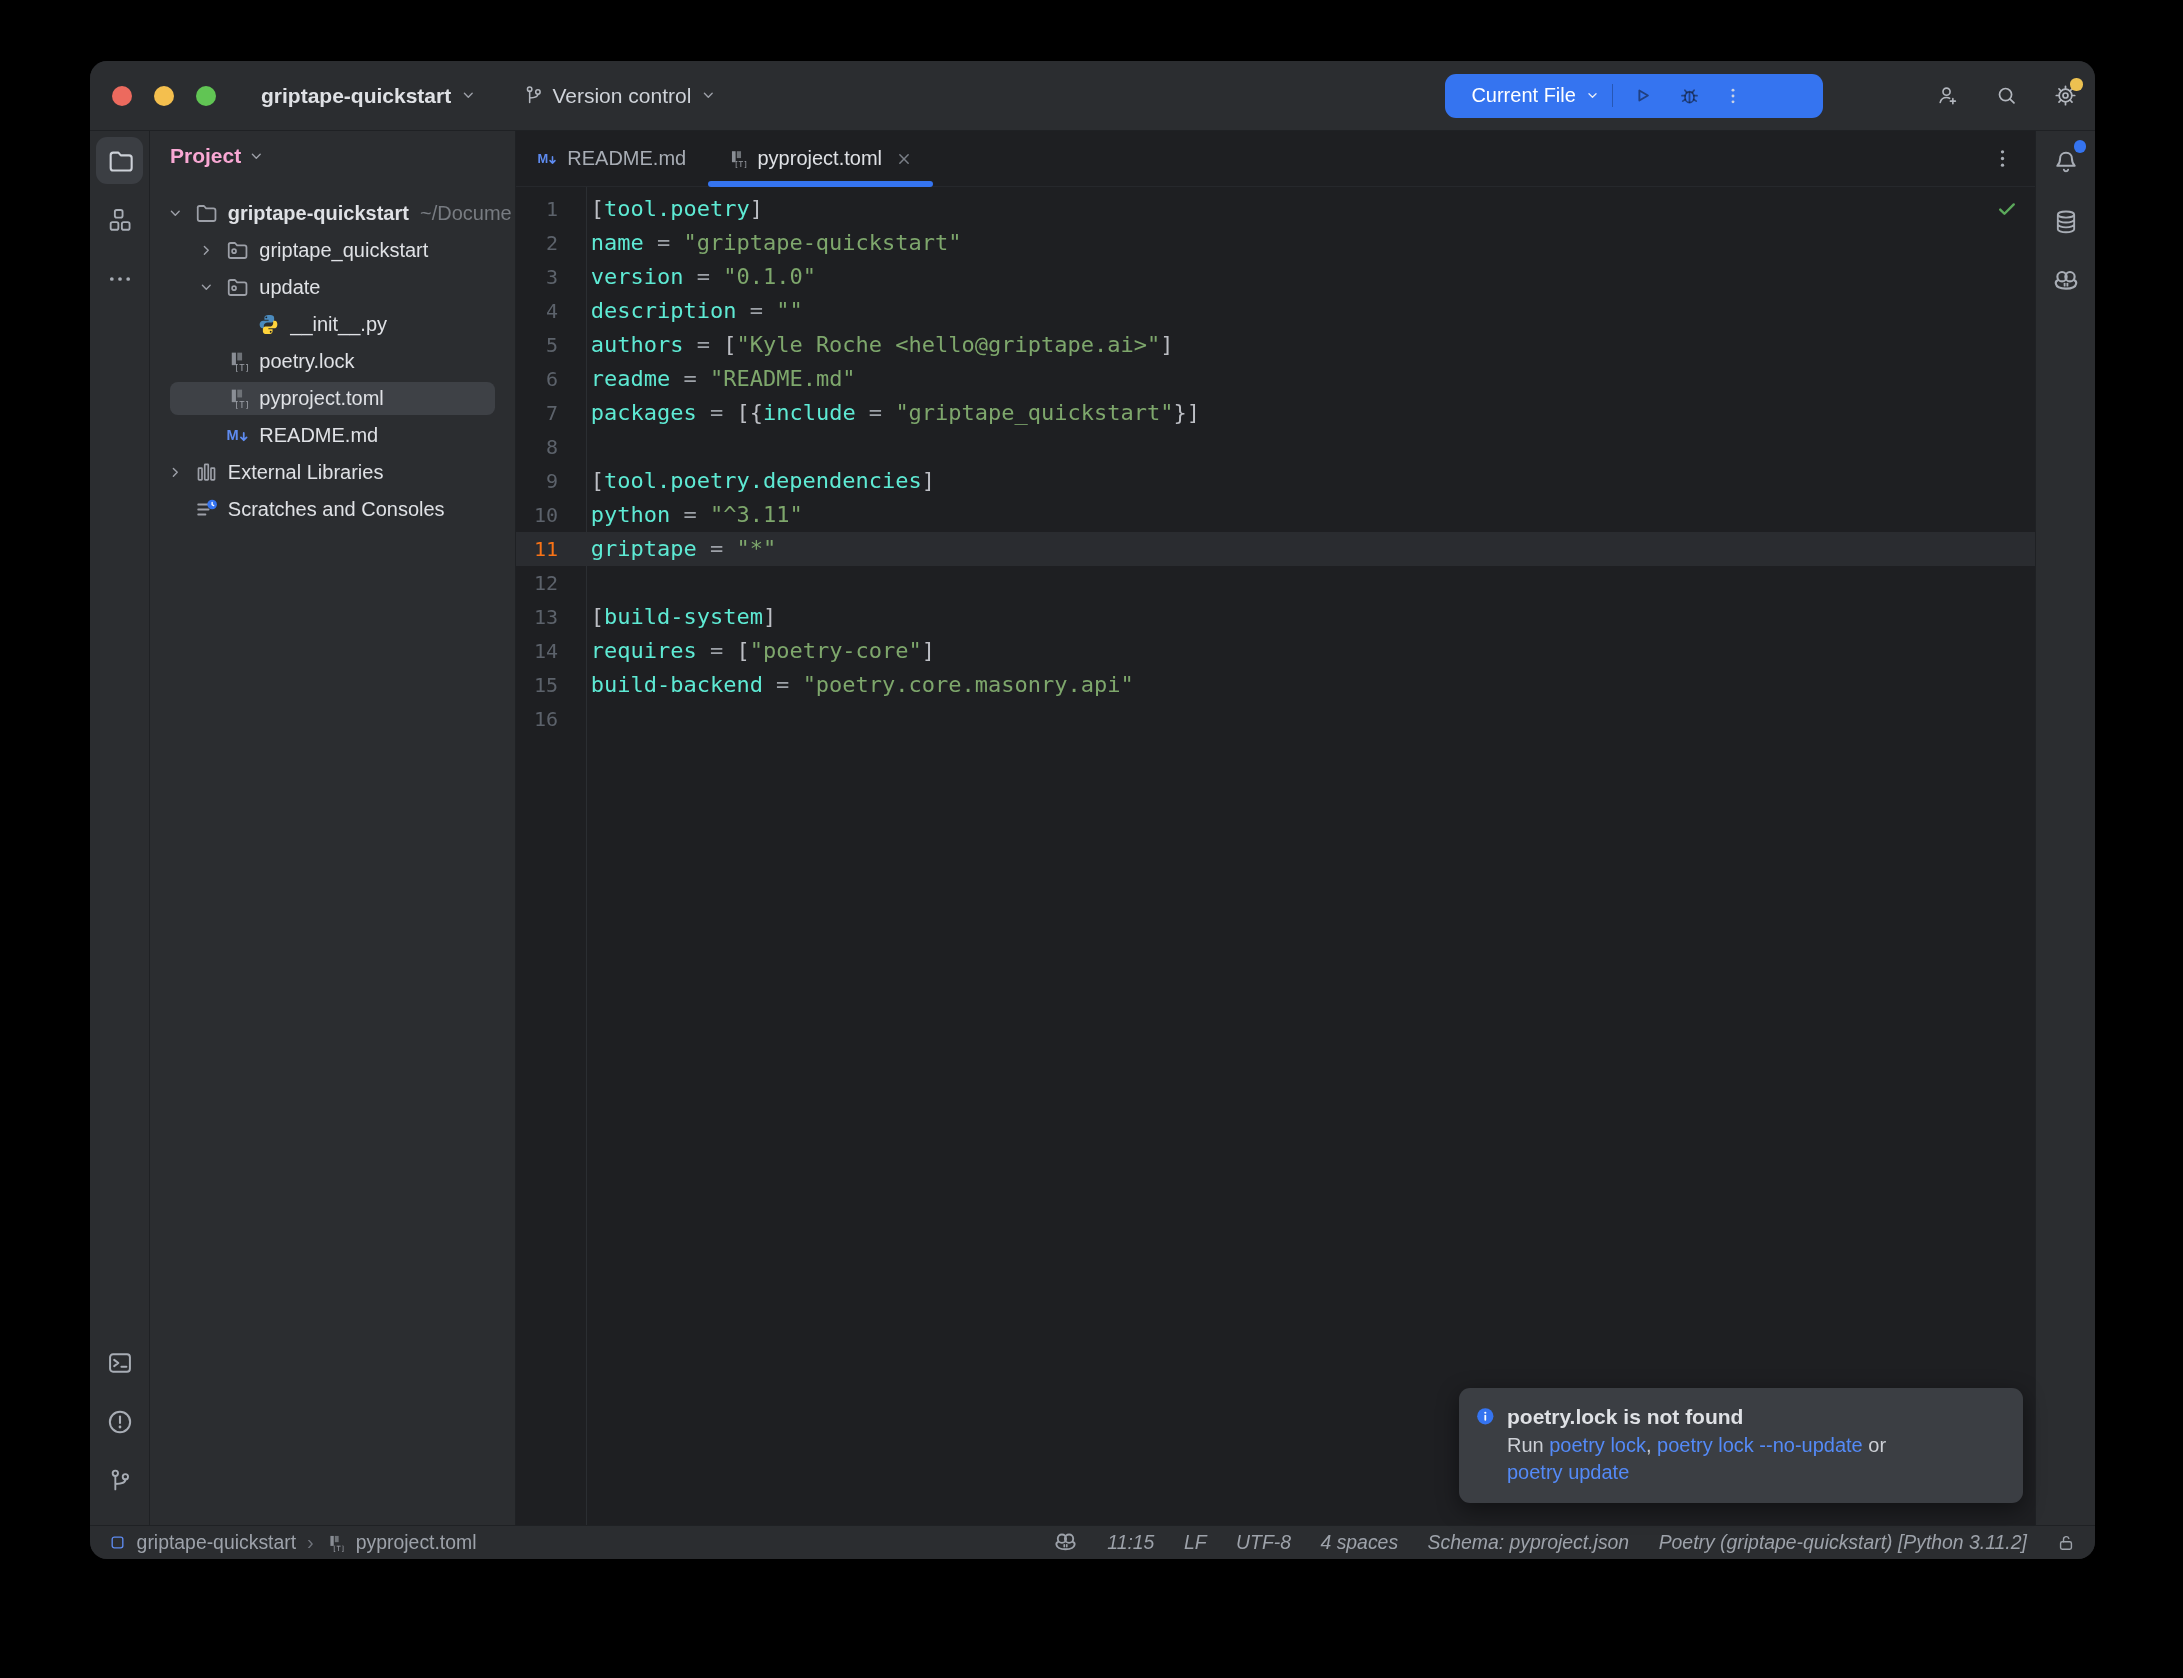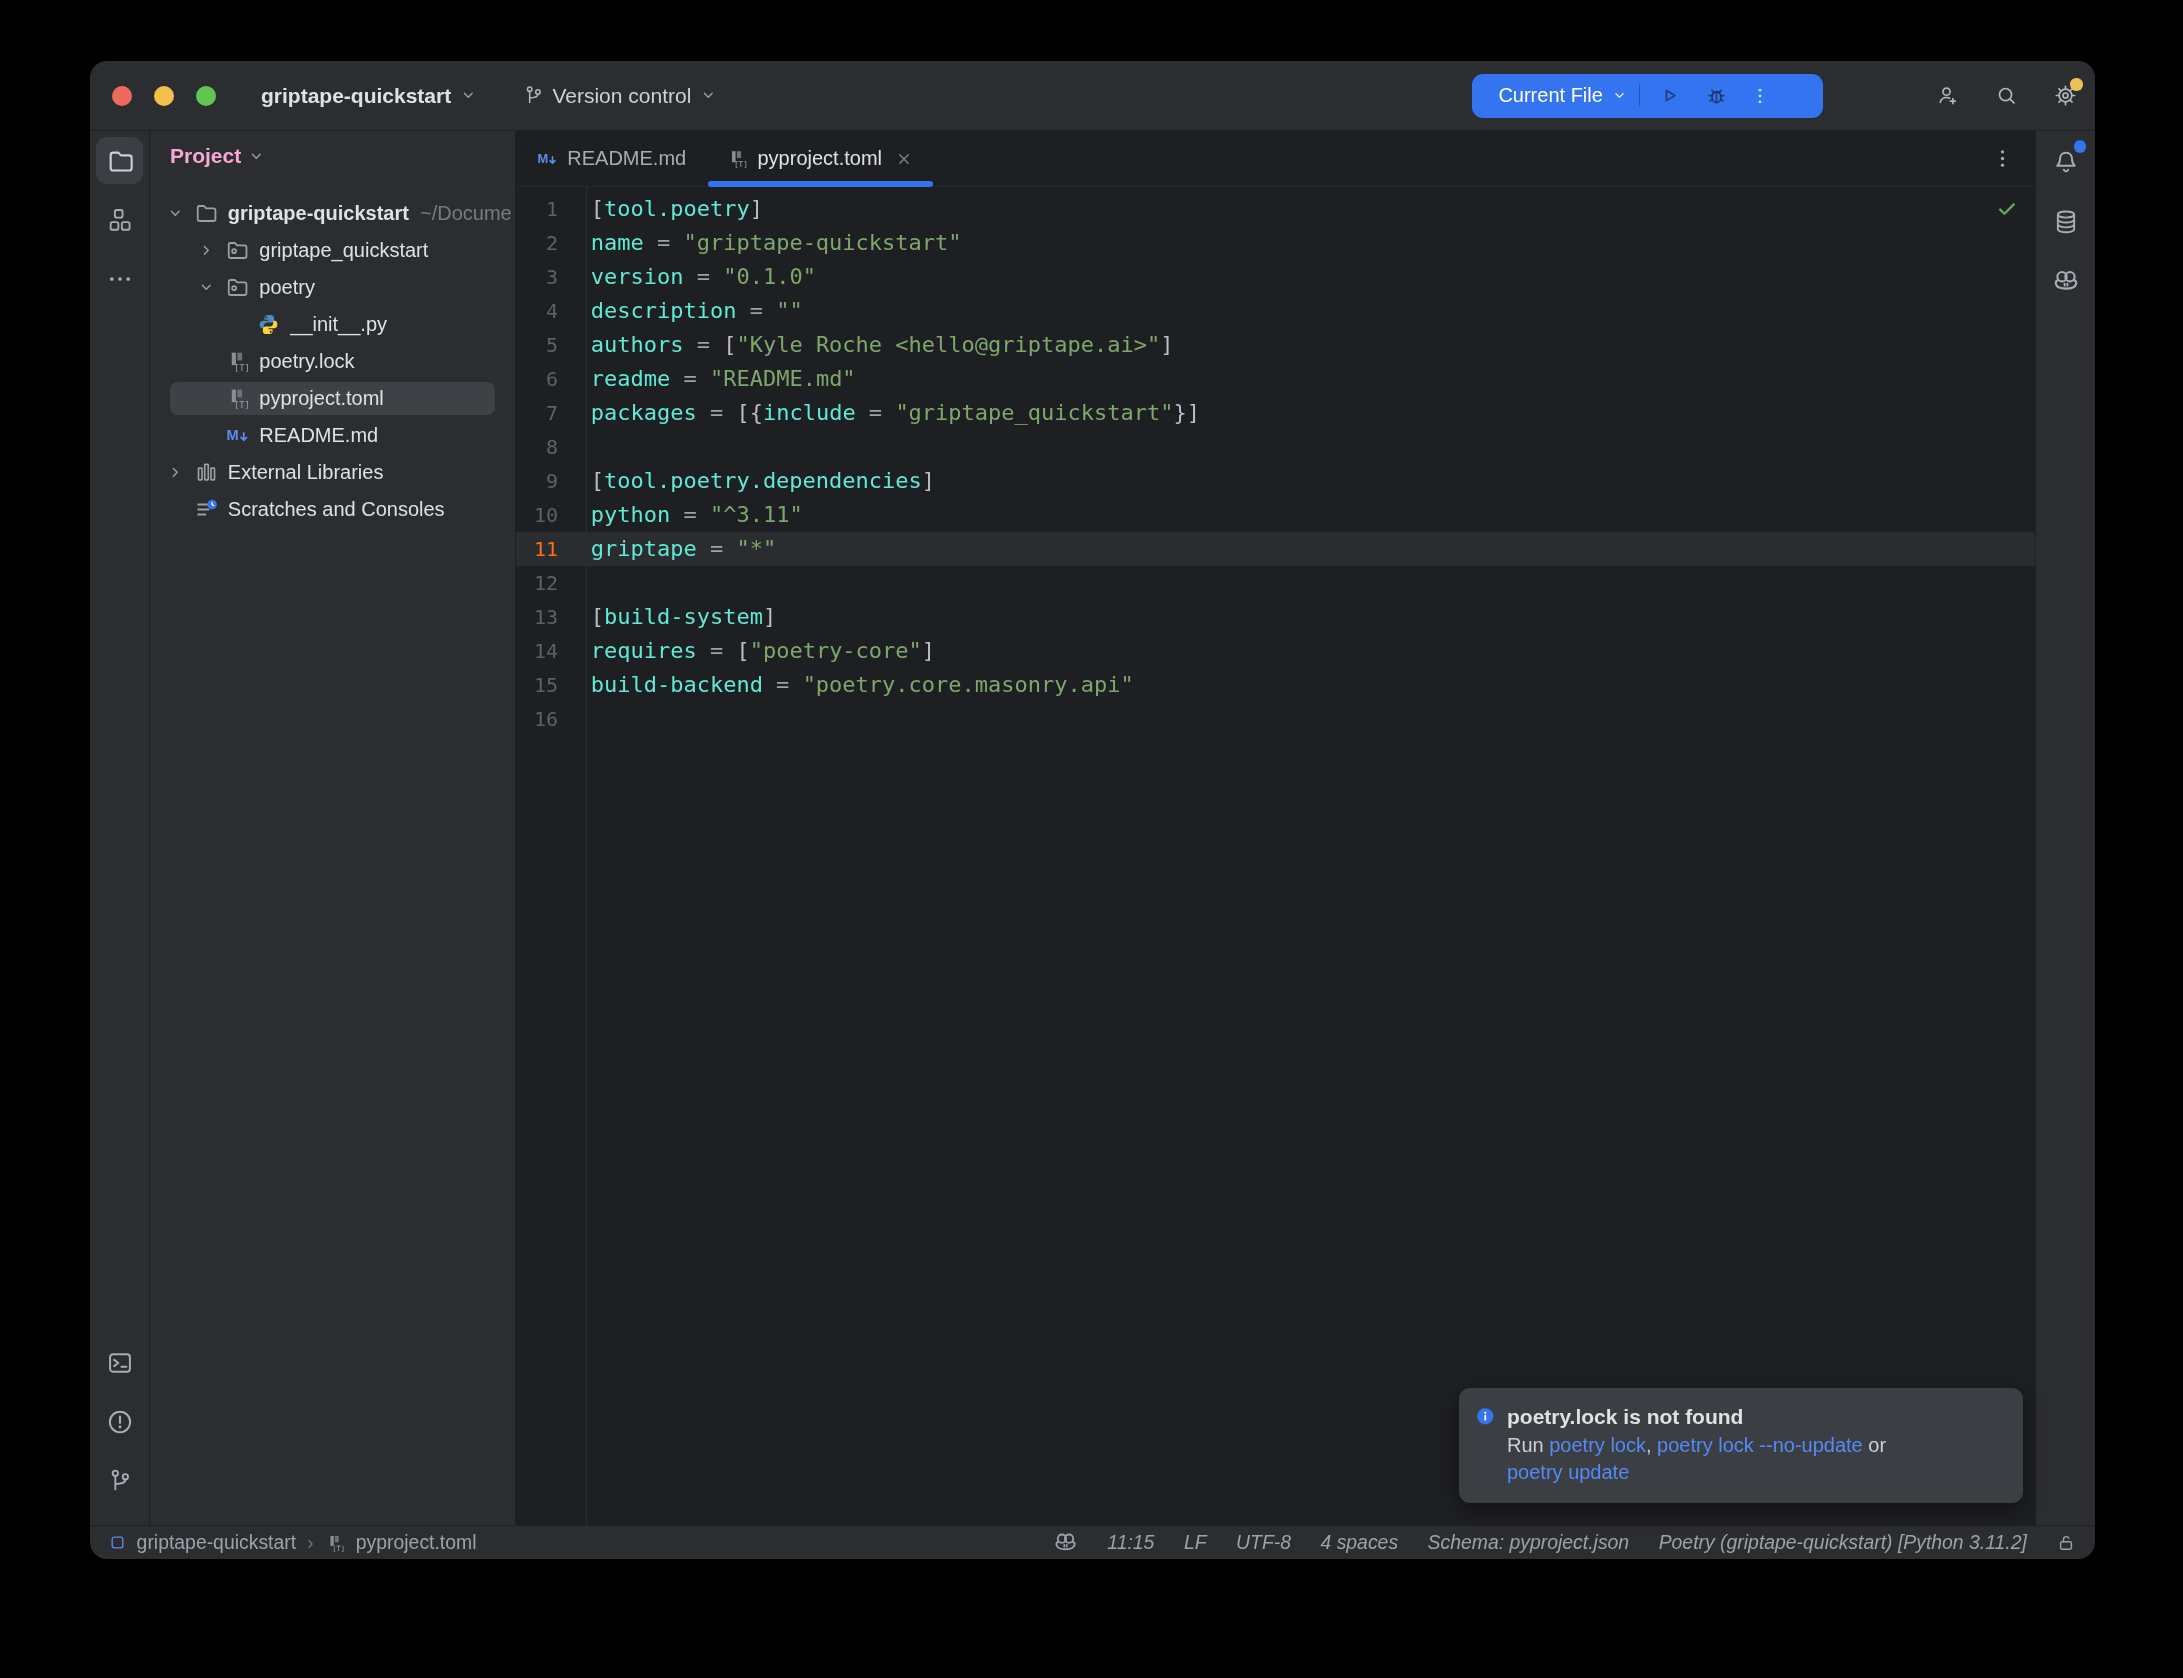--- a/index.html
+++ b/index.html
@@ -14,21 +14,21 @@
   .traffic { display:flex; gap:22px; margin-left:22px; }
   .dot { width:20px; height:20px; border-radius:50%; }
   .dot.r { background:#EC6A5E; } .dot.y { background:#F4BF4E; } .dot.g { background:#61C554; }
   .tb-group { display:flex; align-items:center; gap:7.8px; color:#DFE1E5; font-size:21px; }
   .proj-switch { margin-left:45px; font-weight:700; }
   .vcs-widget { margin-left:44px; font-weight:400; color:#CED2D8; }
   .tb-chev { width:18.6px; height:18.6px; color:#9DA0A8; display:inline-flex; }
   .tb-icon { width:23px; height:23px; color:#B2B6BD; display:inline-flex; }
   .tb-spacer { flex:1; }
 
-  .run-pill { width:351px; height:44px; background:#3574F0; border-radius:11px; display:flex;
+  .run-pill { width:378px; height:44px; background:#3574F0; border-radius:11px; display:flex;
     align-items:center; padding:0 20px 0 26.4px; margin-right:109px; color:#fff; font-size:20px; }
   .run-pill .lbl { margin-right:7.8px; white-space:nowrap; }
   .run-pill .chev { width:17px; height:17px; color:#E8ECF5; display:inline-flex; }
   .pill-div { width:1.6px; height:23px; background:rgba(0,0,0,.25); margin:0 0 0 11px; }
   .pill-ic { width:25px; height:25px; display:inline-flex; color:rgba(15,22,40,.55); }
   .pill-ic.play { margin-left:17px; }
   .pill-ic.bug { margin-left:22px; }
   .pill-ic.kebab { margin-left:20px; color:#C9D2E4; width:22px; height:22px; }
 
   .tb-actions { display:flex; align-items:center; gap:28px; margin-right:14px; }
@@ -312,21 +312,21 @@
               <svg viewBox="0 0 24 24">
                 <path d="M7 9.5l5 5 5-5" fill="none" stroke="currentColor" stroke-width="1.8" stroke-linecap="round" stroke-linejoin="round"></path>
               </svg>
             </span>
             <span class="ticon">
               <svg viewBox="0 0 24 24">
                 <path d="M3.5 6.8c0-1.1.9-2 2-2h4.1l2 2.2h7c1.1 0 2 .9 2 2v8.2c0 1.1-.9 2-2 2h-13c-1.1 0-2-.9-2-2V6.8z" fill="none" stroke="currentColor" stroke-width="1.7" stroke-linejoin="round"></path>
                 <circle cx="8.7" cy="12.6" r="1.9" fill="none" stroke="currentColor" stroke-width="1.6"></circle>
               </svg>
             </span>
-            <span class="tlabel">poetry</span>
+            <span class="tlabel">update</span>
           </div>
           <div class="tree-row" style="padding-left: 78px;">
             <span class="tw chev"></span>
             <span class="ticon">
               <svg viewBox="0 0 24 24">
                 <path d="M11.9 2.9c-2.3 0-3.8.9-3.8 2.5v2h4v.9H6.9c-1.9 0-3.4 1.5-3.4 3.8 0 1.8.8 3.4 2.5 3.4h1.5v-2.2c0-1.9 1.6-3.3 3.5-3.3h3.9c1.4 0 2.5-1.2 2.5-2.6V5.4c0-1.6-1.6-2.5-3.4-2.5h-2.1z" fill="#4B8BBE"></path>
                 <circle cx="9.9" cy="5.1" r=".9" fill="#1E1F22"></circle>
                 <path d="M12.1 21.1c2.3 0 3.8-.9 3.8-2.5v-2h-4v-.9h5.2c1.9 0 3.4-1.5 3.4-3.8 0-1.8-.8-3.4-2.5-3.4h-1.5v2.2c0 1.9-1.6 3.3-3.5 3.3h-3.9c-1.4 0-2.5 1.2-2.5 2.6v2.1c0 1.6 1.6 2.5 3.4 2.5h2.1z" fill="#FFD43B"></path>
                 <circle cx="14.1" cy="18.9" r=".9" fill="#1E1F22"></circle>
               </svg>

